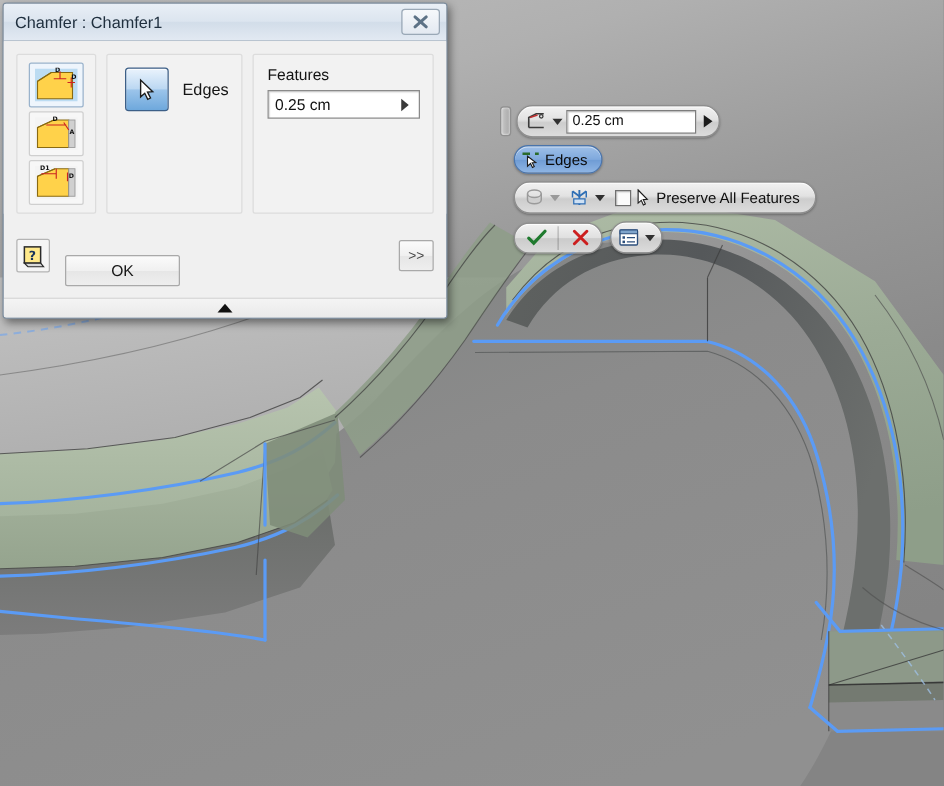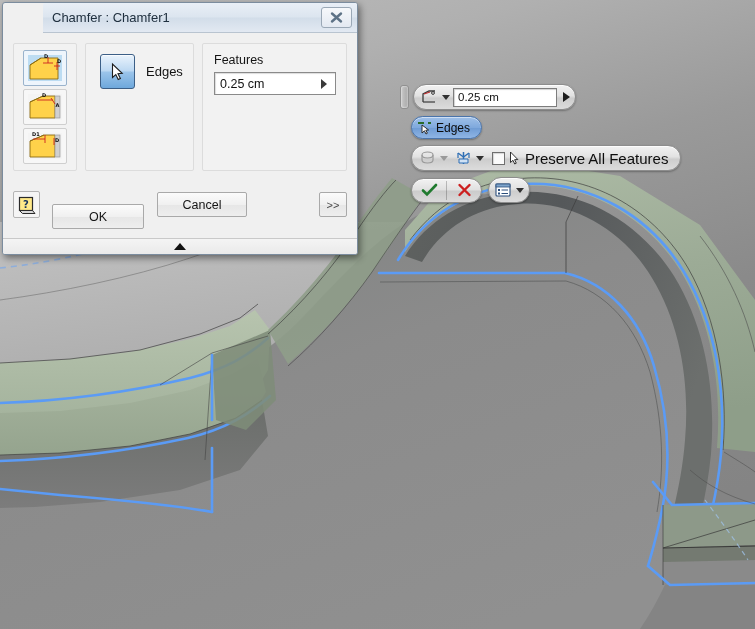--- a/index.html
+++ b/index.html
@@ -100,21 +100,21 @@
     color: #0b0b0b;
   }
 
   .mt-check {
     width: 11px; height: 11px;
     background: #fbfbfb;
     border: 1px solid #6f6f6f;
     margin: 0 4px 0 5px;
     box-shadow: inset 1px 1px 1px rgba(0,0,0,0.15);
   }
-  .mt-label { font-size: 15px; color: #0e0e0e; padding: 0 9px 0 2px; white-space: nowrap; }
+  .mt-label { font-size: 12px; color: #0e0e0e; padding: 0 9px 0 2px; white-space: nowrap; }
 
   .mt-okrow { display: flex; align-items: center; margin-top: 1px; }
   .mt-okpill {
     display: flex; align-items: stretch;
     background: linear-gradient(to bottom, #f2f2f2 0%, #e0e0e0 48%, #cbcbcb 52%, #dadada 100%);
     border: 1px solid #8d8d8d;
     border-radius: 13px;
     height: 23px;
     box-shadow: 0 1px 2px rgba(0,0,0,0.30), inset 0 1px 0 rgba(255,255,255,0.75);
   }
@@ -133,21 +133,20 @@
     z-index: 60;
     font-size: 12px;
   }
   #dlg-titlebar {
     height: 29px;
     background: linear-gradient(to bottom, #e9eff6 0%, #dce5ef 48%, #d2dde9 52%, #e2e9f2 100%);
     border-bottom: 1px solid #b9c4d0;
     display: flex; align-items: center;
     padding: 0 5px 0 9px;
     border-radius: 2px 2px 0 0;
-    margin-left: 40px;
   }
   #dlg-title {
     flex: 1;
     font-size: 13px;
     color: #20303f;
   }
   #dlg-close {
     width: 29px; height: 19px;
     background: linear-gradient(to bottom, #f6f8fb, #e3e9f1);
     border: 1px solid #9aa8b6;
@@ -540,20 +539,19 @@
 
   <div id="dlg-footer">
     <div id="help-btn">
       <svg width="18" height="18" viewBox="0 0 18 18">
         <rect x="1.5" y="1.5" width="13" height="13" fill="#ffe98a" stroke="#2b2b2b" stroke-width="1.2"></rect>
         <path d="M1.5 14.5 L4.5 17.5 L17 17.5 L14.5 14.5 Z" fill="#d9d9d9" stroke="#2b2b2b" stroke-width="1"></path>
         <text x="5" y="12" font-family="DejaVu Sans, sans-serif" font-size="10" fill="#16335c" font-weight="bold">?</text>
       </svg>
     </div>
     <button class="dlg-btn" id="ok-btn">OK</button>
-    <button class="dlg-btn" id="cancel-btn">Cancel</button>
     <button class="dlg-btn" id="more-btn">&gt;&gt;</button>
   </div>
 
   <div id="dlg-resize">
     <div class="tri"></div>
   </div>
 </div>
 
 </body></html>

